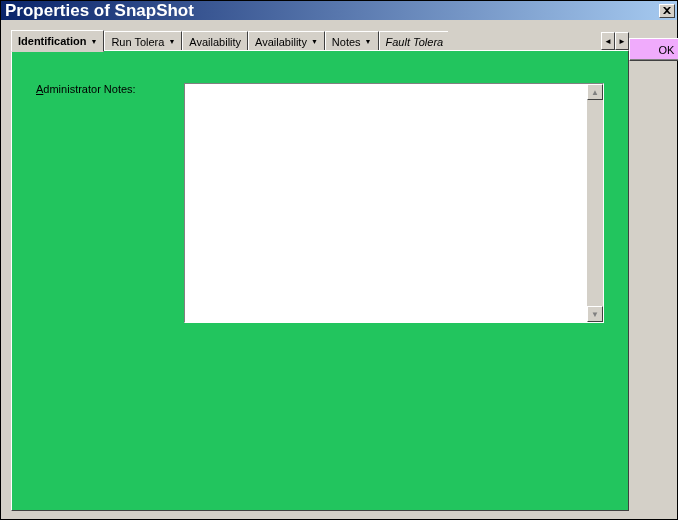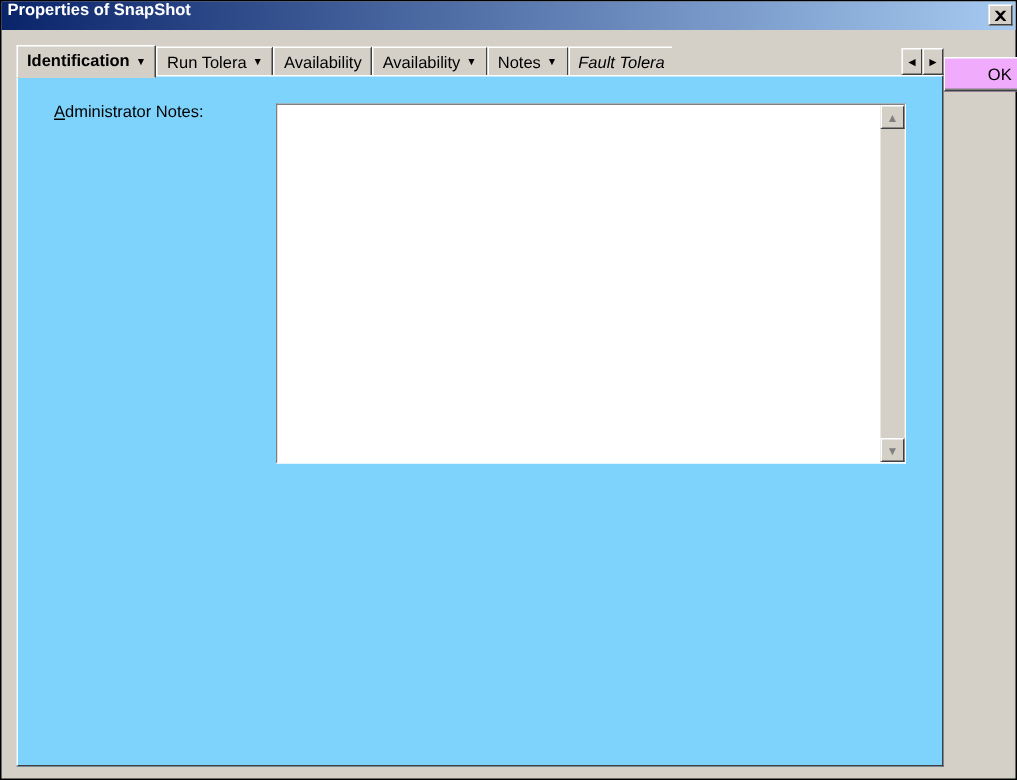--- a/index.html
+++ b/index.html
@@ -15,24 +15,25 @@
     width: 678px; height: 520px;
     border: 1px solid #000;
     background: #d4d0c8;
     display: flex;
     flex-direction: column;
   }
   .titlebar {
     height: 19px;
     background: linear-gradient(to right, #0a246a 0%, #a6caf0 100%);
     display: flex;
+    align-items: center;
     padding-left: 4px;
     color: #fff;
     font-weight: bold;
-    font-size: 11px;
+    font-size: 17px;
   }
   .titlebar-text { flex: 1; }
   .titlebar-controls { display: flex; }
   .title-btn {
     width: 16px; height: 14px;
     margin: 2px;
     background: #d4d0c8;
     border-top: 1px solid #fff;
     border-left: 1px solid #fff;
     border-right: 1px solid #404040;
@@ -97,22 +98,22 @@
     border-right: 1px solid #404040;
     border-bottom: 1px solid #404040;
     display:flex;align-items:center;justify-content:center;
     font-size:8px;color:#000;
   }
   .tab-panel {
     flex: 1;
     border: 1px solid #fff;
     border-bottom-color:#404040;
     border-right-color:#404040;
-    background: #7dd3fc;
-    padding: 18px 24px;
+    background: #22c55e;
+    padding: 32px 24px;
     position: relative;
     margin-top: -1px;
   }
   .form-row {
     display: flex;
     align-items: flex-start;
     gap: 8px;
   }
   .label {
     width: 140px;

